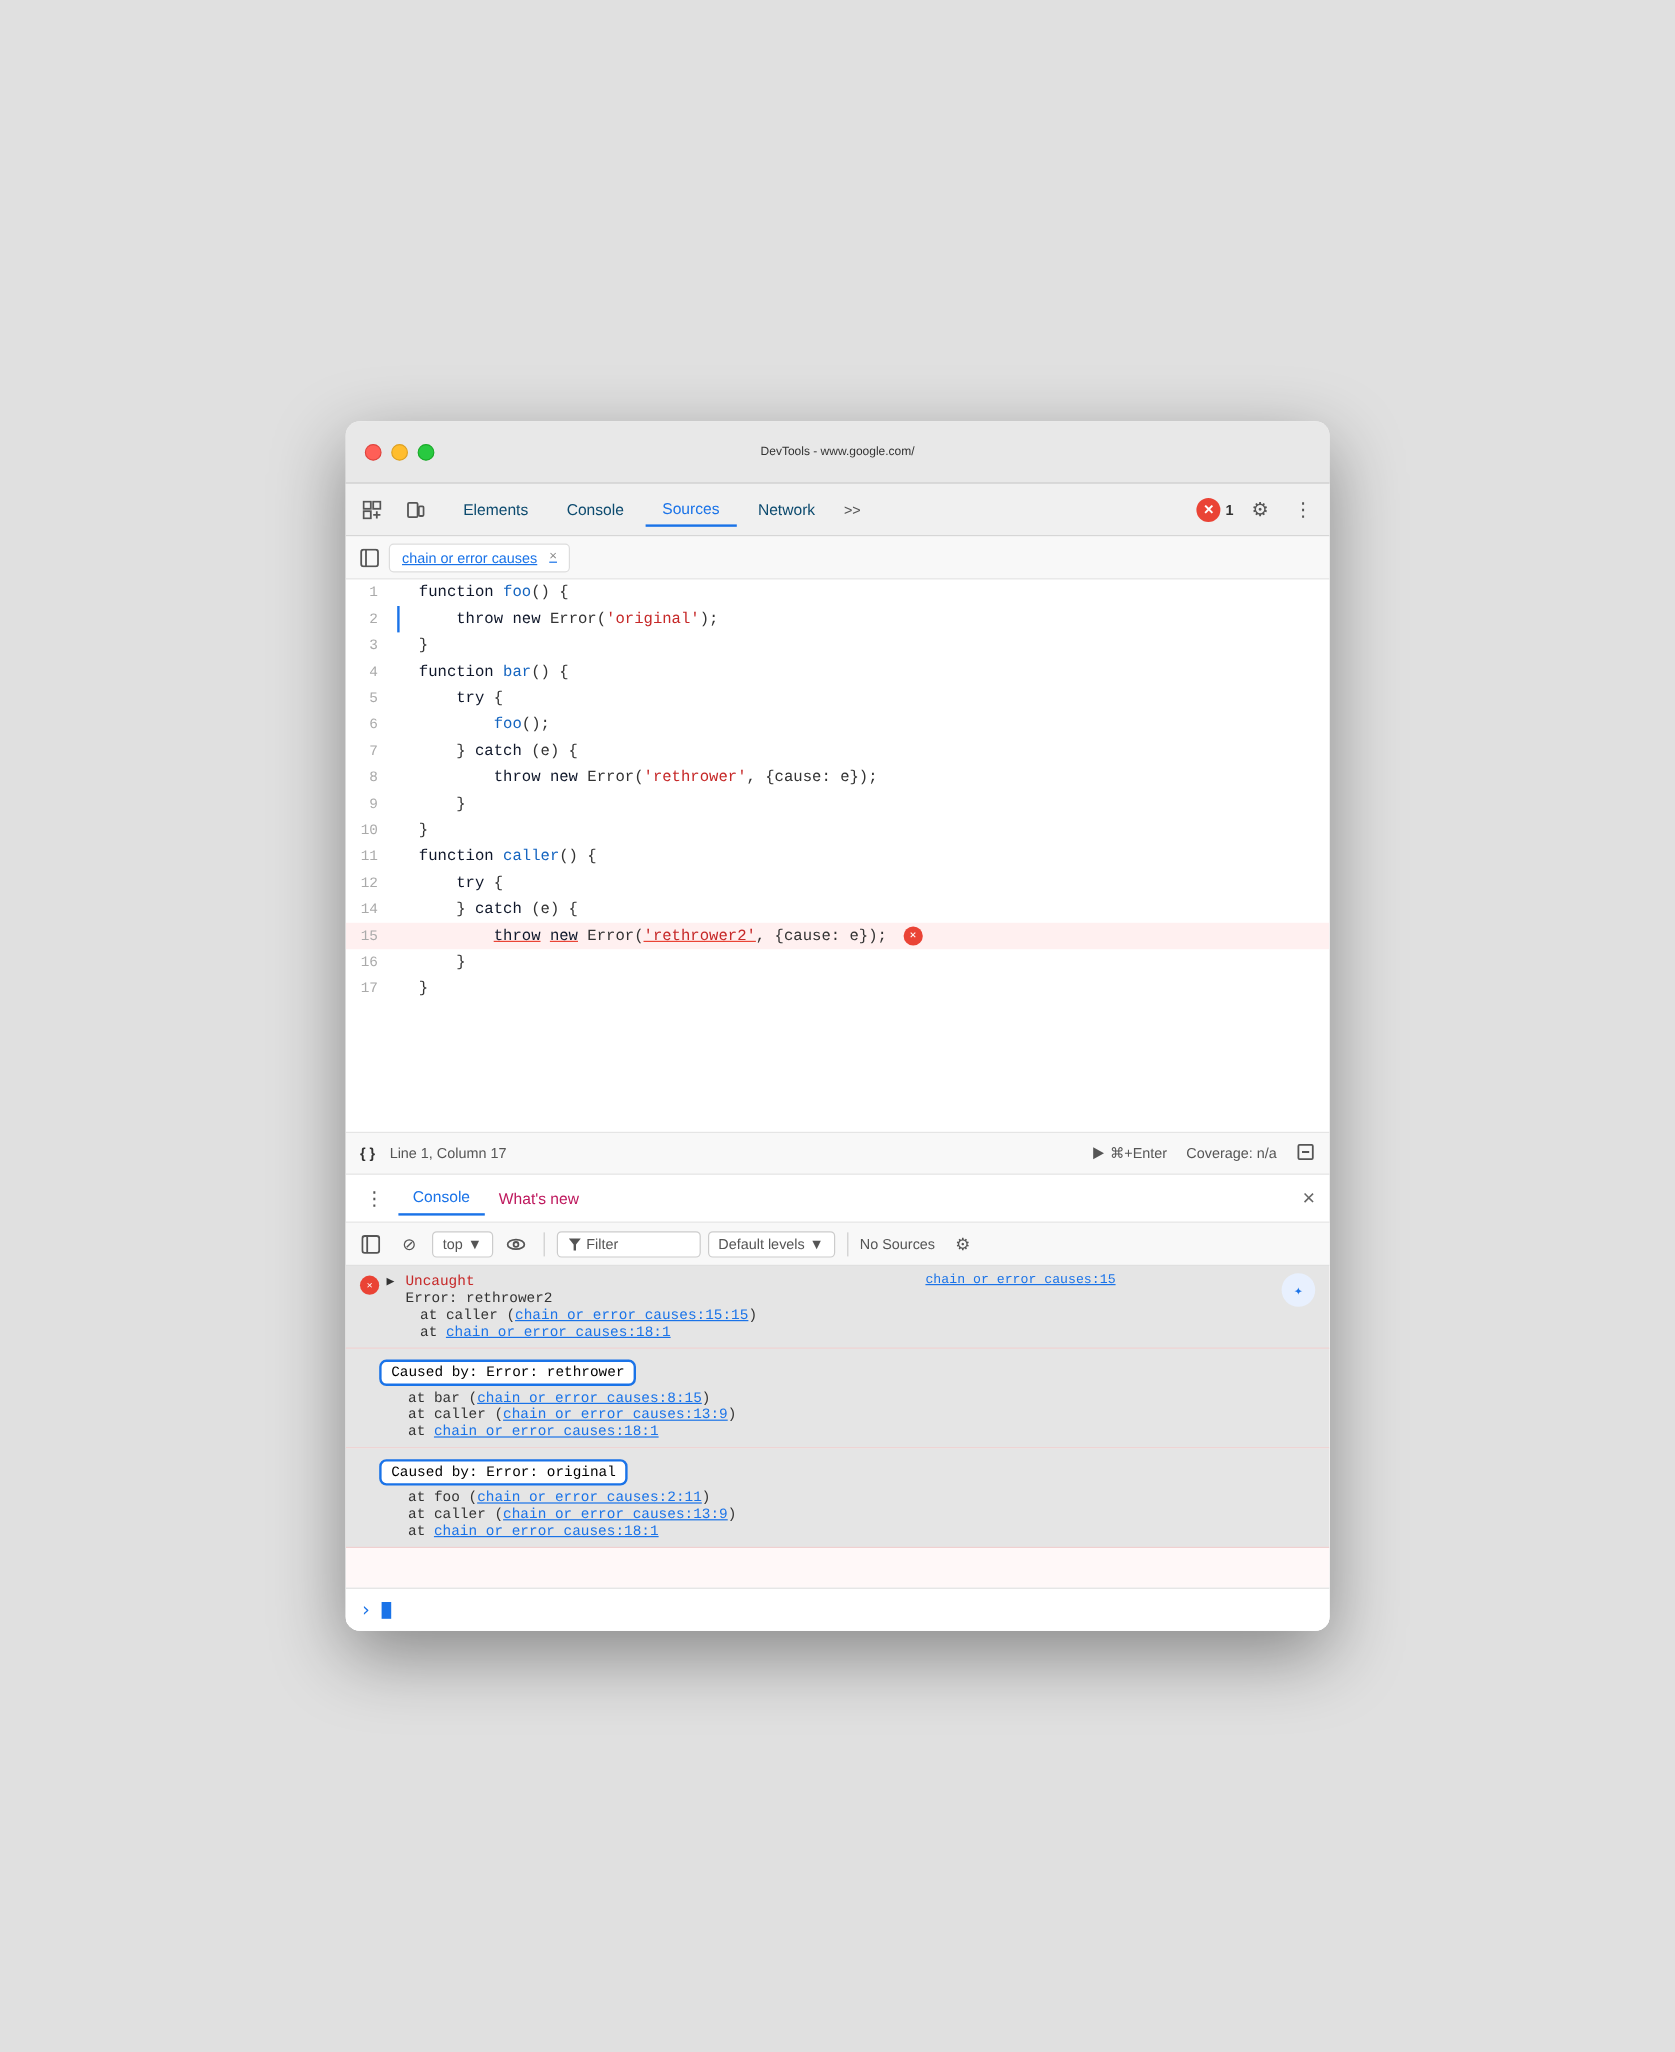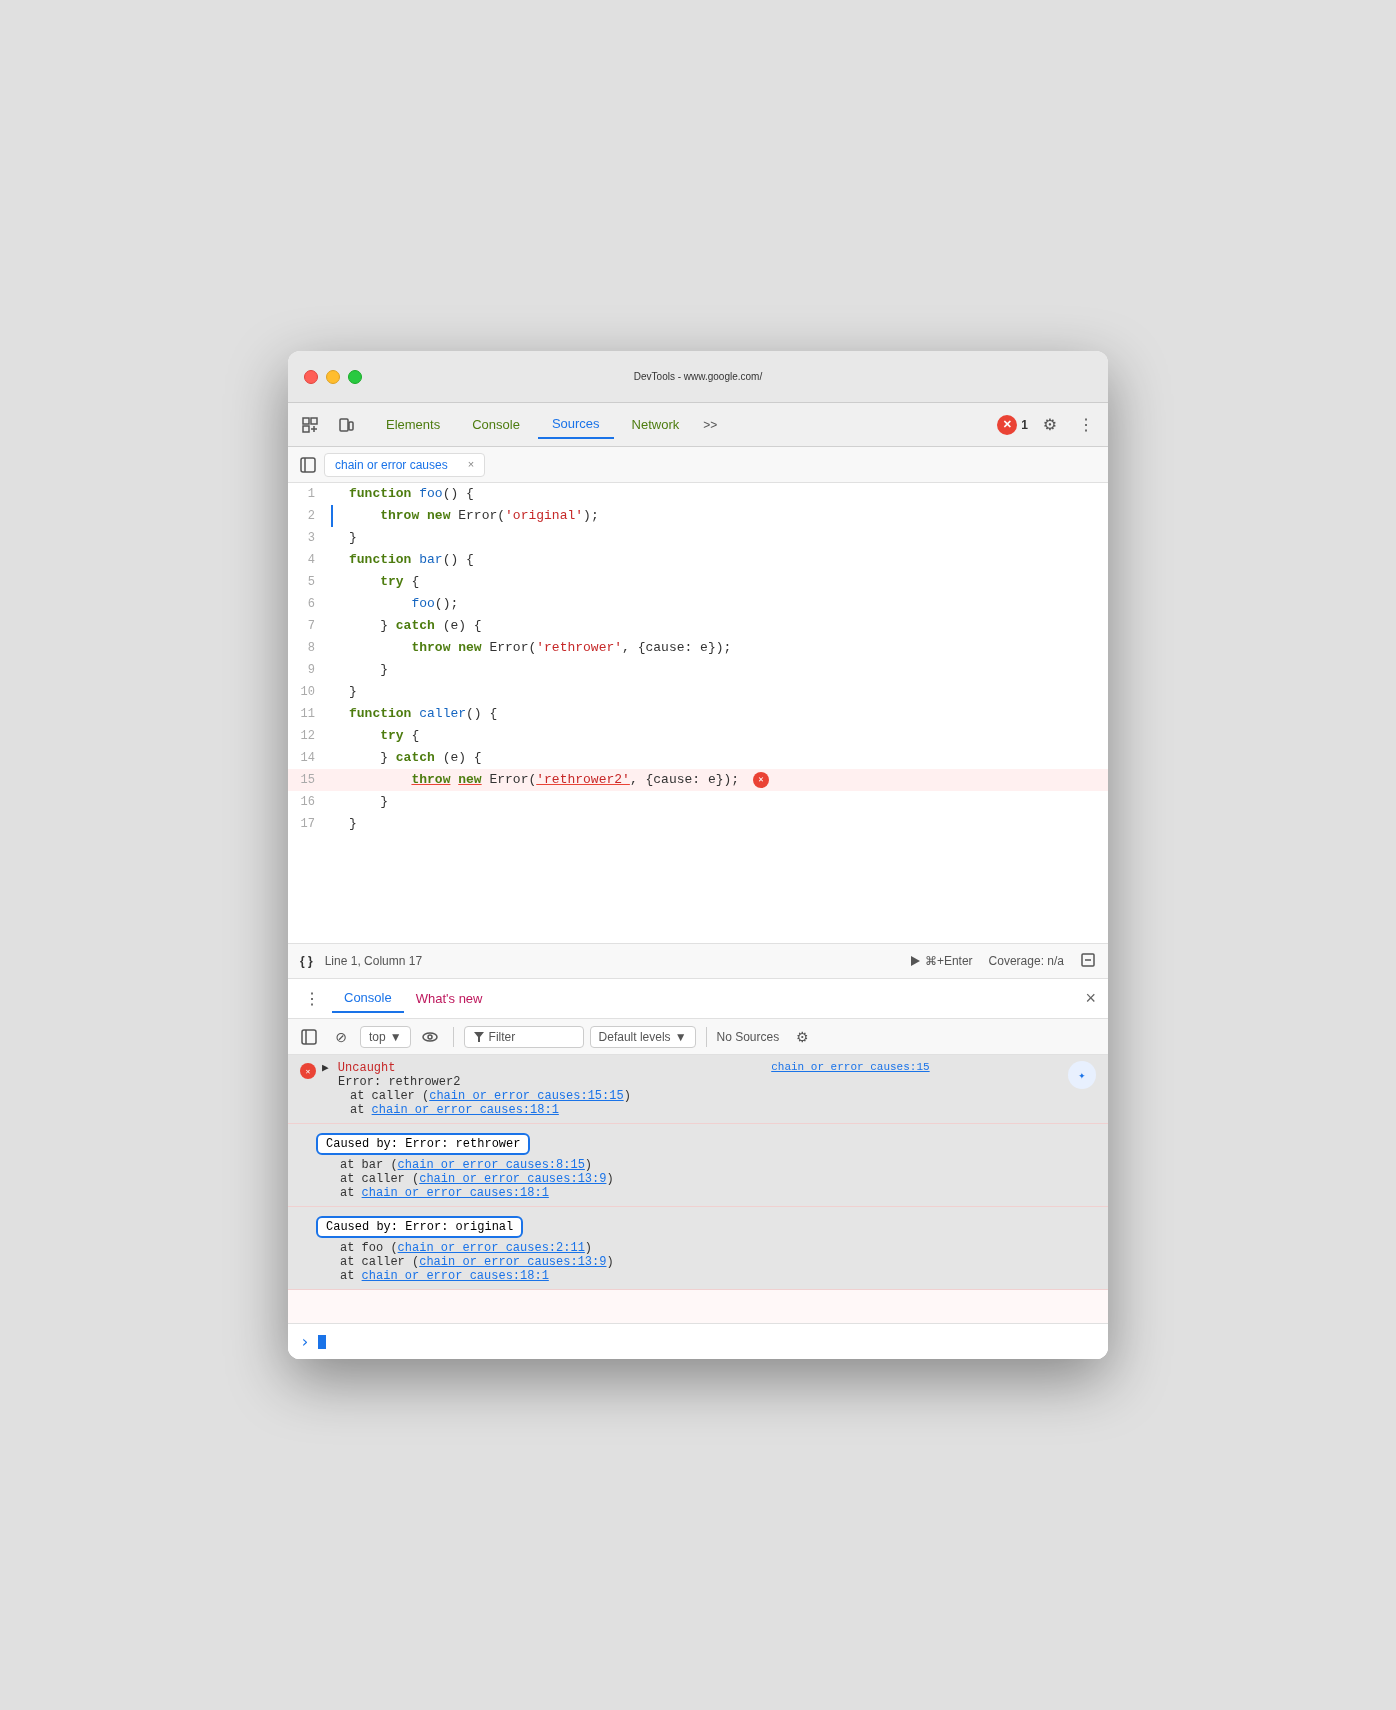--- a/index.html
+++ b/index.html
@@ -79,21 +79,21 @@
       border-radius: 4px;
       cursor: pointer;
       color: #555;
       font-size: 16px;
       border: none;
       background: transparent;
     }
     .tab {
       padding: 6px 14px;
       font-size: 13px;
-      color: #4d7c0f;
+      color: #0c4a6e;
       cursor: pointer;
       border-radius: 4px;
       white-space: nowrap;
     }
     .tab.active {
       color: #1a73e8;
       border-bottom: 2px solid #1a73e8;
       border-radius: 0;
     }
     .top-tabs-right {
@@ -134,28 +134,29 @@
       height: 24px;
       display: flex;
       align-items: center;
       justify-content: center;
       color: #555;
       font-size: 14px;
     }
     .subtab {
       display: flex;
       align-items: flex-start;
-      gap: 20px;
+      gap: 10px;
       padding: 4px 10px;
       font-size: 12px;
       color: #1a73e8;
       background: white;
       border: 1px solid #ddd;
       border-radius: 4px;
       cursor: pointer;
+      text-decoration: underline;
     }
     .subtab-close {
       font-size: 11px;
       color: #888;
       cursor: pointer;
     }
     
     .code-editor {
       background: white;
       flex: 1;
@@ -180,21 +181,21 @@
       border-right: 2px solid transparent;
     }
     .line-num.has-indicator {
       border-right: 2px solid #1a73e8;
     }
     .line-content {
       padding-left: 16px;
       white-space: pre;
       color: #333;
     }
-    .kw { color: #4d7c0f; font-weight: bold; }
+    .kw { color: #0f172a; font-weight: normal; }
     .fn-name { color: #1565c0; }
     .str { color: #c62828; }
     .err-line {
       background: #fff0f0;
     }
     .err-line .line-content { color: #333; }
     .err-dot {
       display: inline-flex;
       align-items: center;
       justify-content: center;

